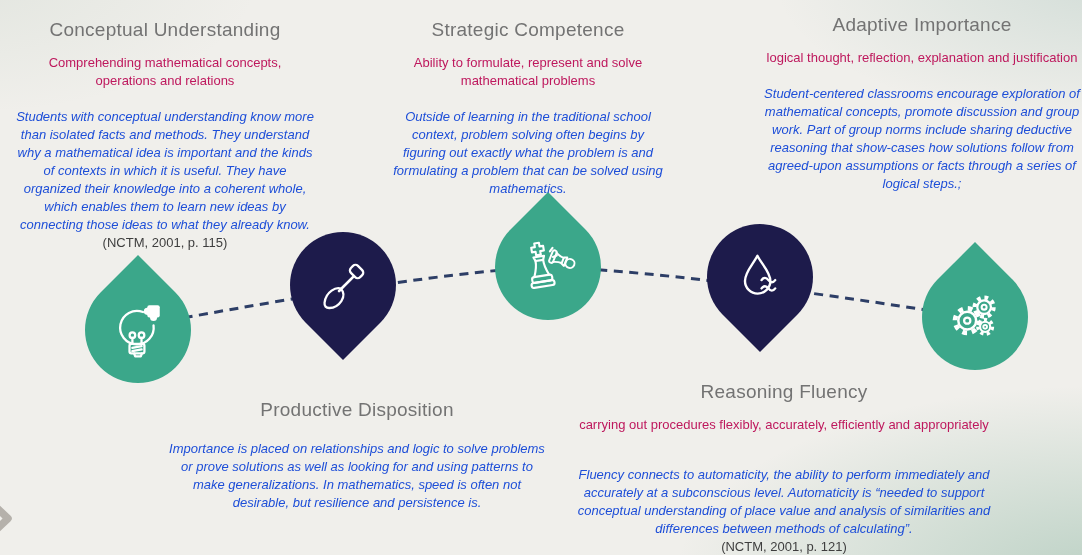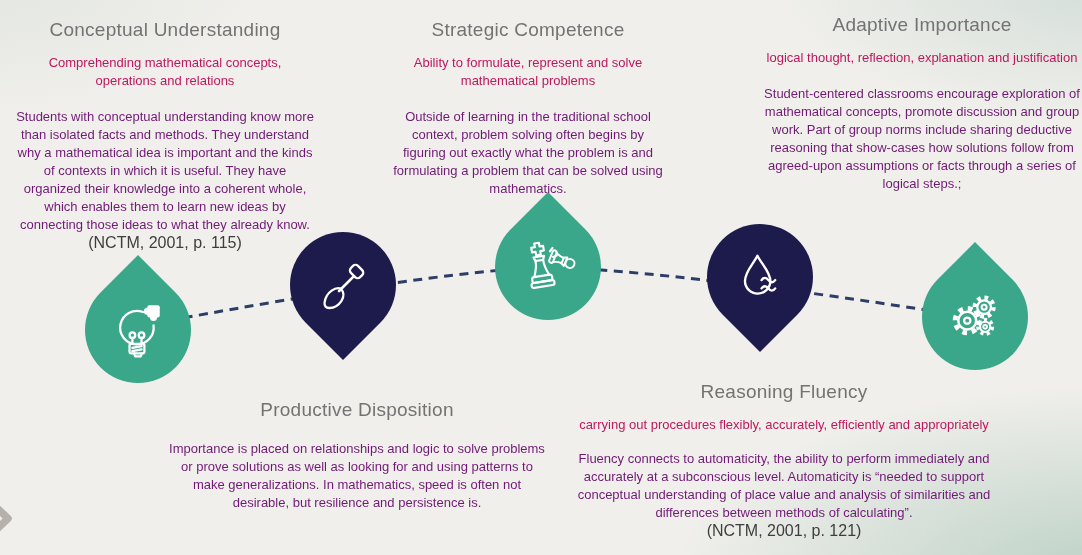--- a/index.html
+++ b/index.html
@@ -18,32 +18,32 @@
   
   .strand { position: absolute; text-align: center; z-index: 3; }
   .strand .title {
     margin: 12px; font-size: 19px; font-weight: normal;
     color: #737373; letter-spacing: .25px; line-height: 24px;
   }
   .strand .subtitle {
     margin: 8px auto 0 auto; font-size: 13px; line-height: 18px; color: #be185d;
   }
   .strand .body {
-    margin: 18px auto 0 auto; font-size: 13px; line-height: 18px; color: #701a75;
-  }
-  .strand .citation { margin: 0; font-size: 16px; line-height: 18px; color: #3e3e3e; }
+    margin: 18px auto 0 auto; font-size: 13px; line-height: 18px; color: #1d4ed8; font-style: italic;
+  }
+  .strand .citation { margin: 0; font-size: 13px; line-height: 18px; color: #3e3e3e; }
 
   .col1 { left: 15px;  top: 6px;   width: 300px; }
   .col1 .subtitle { max-width: 262px; }
   .col2 { left: 392px; top: 6px;   width: 272px; }
   .col3 { left: 763px; top: 1px;   width: 318px; }
   .col4 { left: 165px; top: 386px; width: 384px; }
   .col5 { left: 566px; top: 368px; width: 436px; }
   .col5 .subtitle { margin-top: 12px; }
-  .col5 .body { margin-top: 16px; }
+  .col5 .body { margin-top: 32px; }
 
   
   .connector { position: absolute; left: 0; top: 0; z-index: 1; }
   .connector path {
     fill: none; stroke: var(--dash, #2d3e66);
     stroke-width: 3; stroke-dasharray: 9 6.5;
   }
 
   
   .drop-wrap { position: absolute; width: 106px; height: 106px; z-index: 2; }

